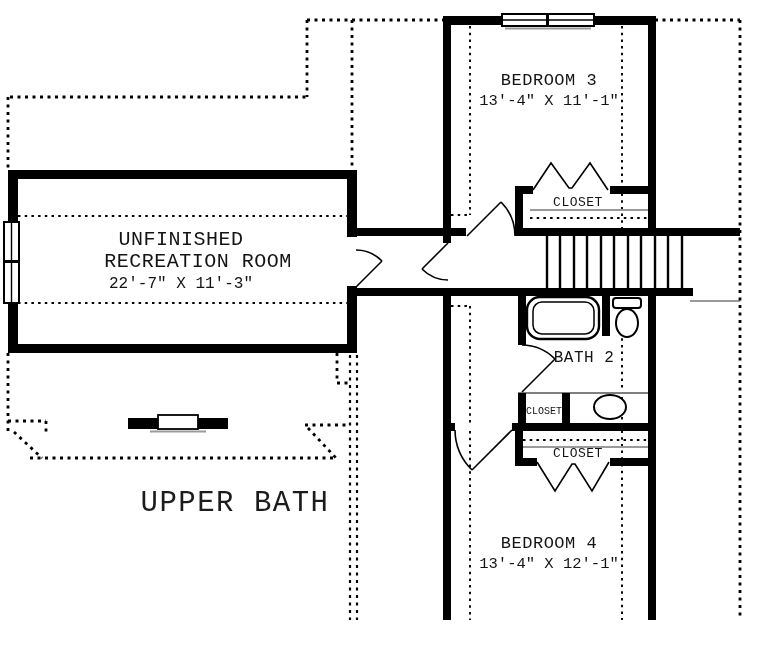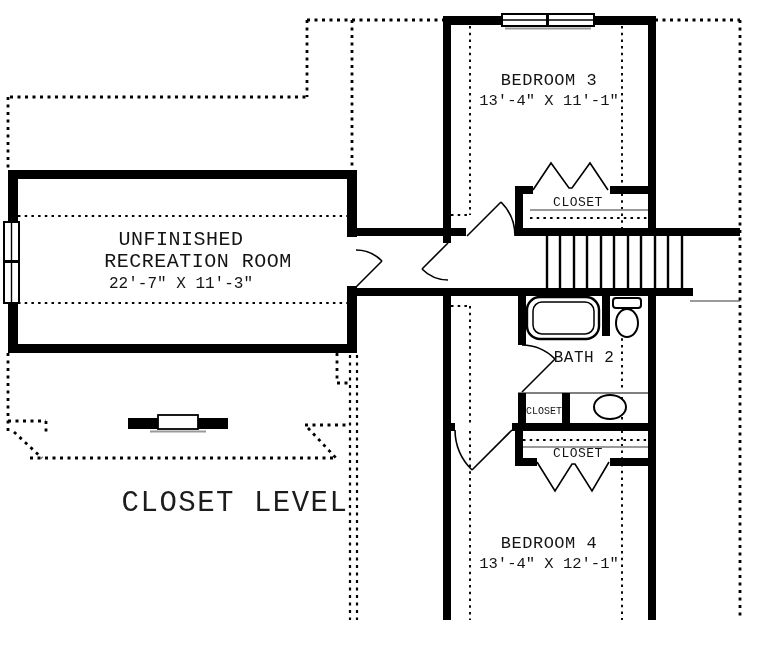--- a/index.html
+++ b/index.html
@@ -181,14 +181,14 @@
   <div class="lbl rec-name" style="left:198px;top:261px;">RECREATION ROOM</div>
   <div class="lbl rec-dims" style="left:181px;top:284px;">22'-7" X 11'-3"</div>
 
   <div class="lbl bath-lbl" style="left:584px;top:358px;">BATH 2</div>
   <div class="lbl linens-lbl" style="left:544px;top:411px;">CLOSET</div>
   <div class="lbl closet-lbl" style="left:578px;top:453px;">CLOSET</div>
 
   <div class="lbl room-name" style="left:549px;top:543px;">BEDROOM 4</div>
   <div class="lbl room-dims" style="left:549px;top:564px;">13'-4" X 12'-1"</div>
 
-  <div class="lbl level-lbl" style="left:235px;top:503px;">CLOSET LEVEL</div>
+  <div class="lbl level-lbl" style="left:235px;top:503px;">UPPER BATH</div>
 </div>
 
 </body></html>

